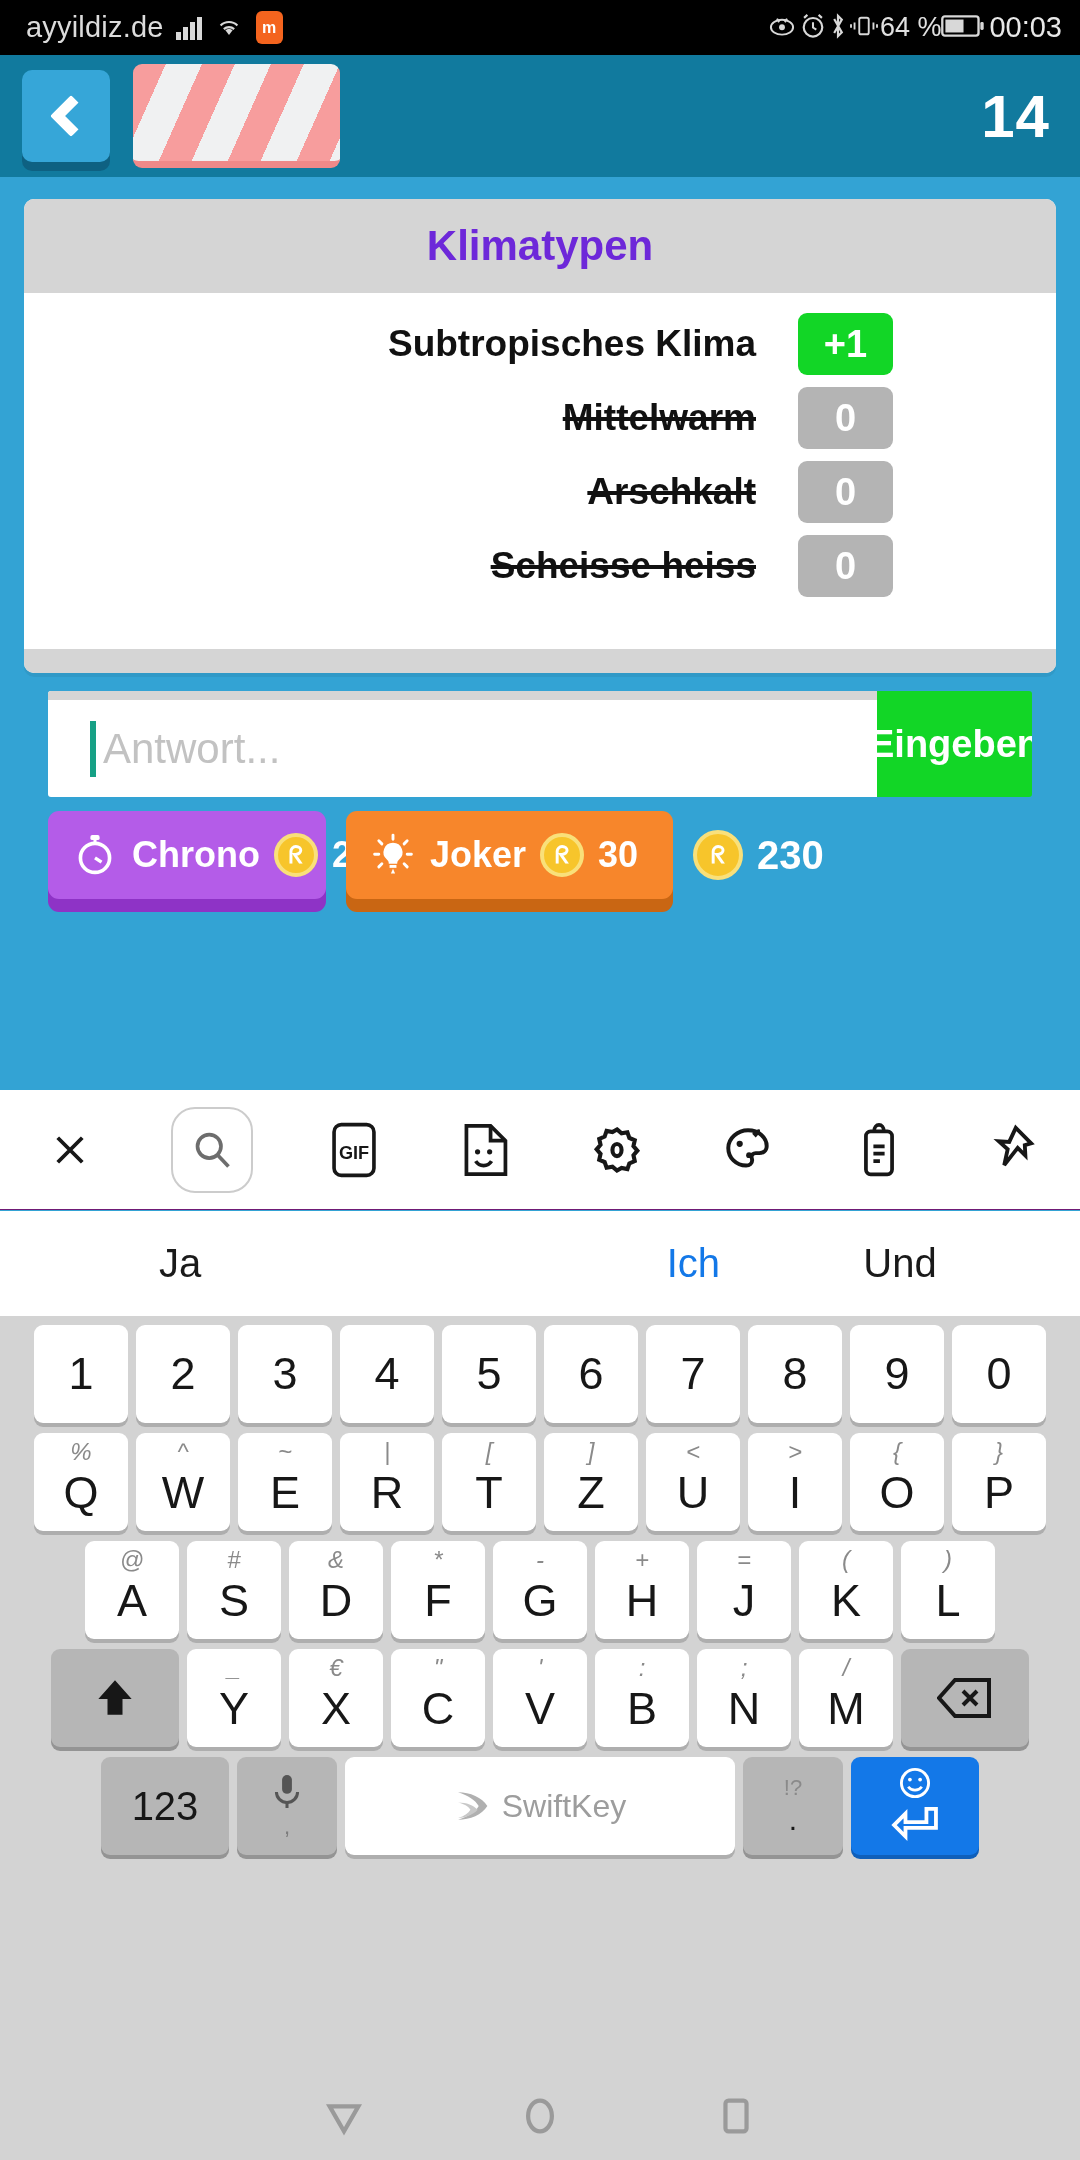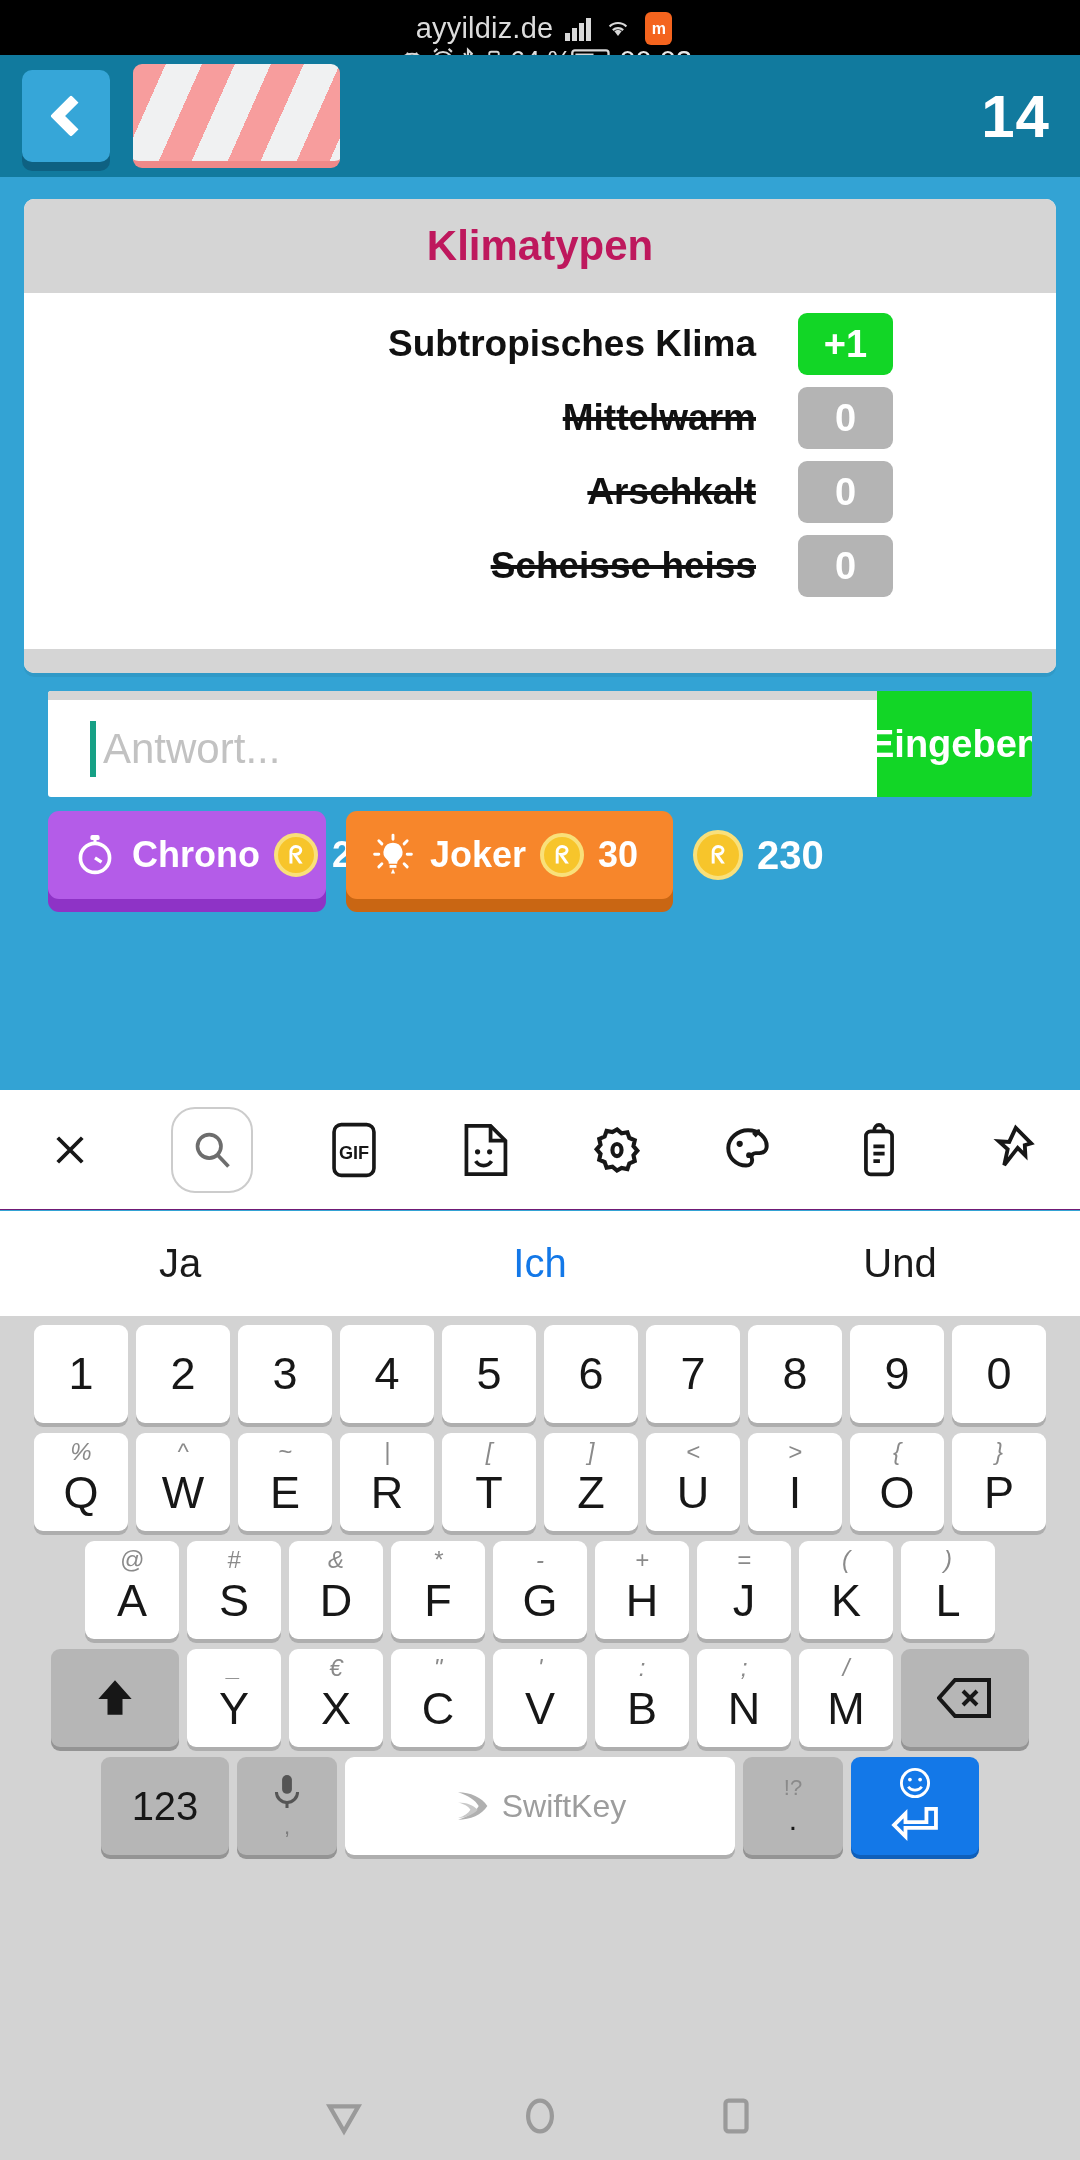--- a/index.html
+++ b/index.html
@@ -8,22 +8,21 @@
     font-family:"Liberation Sans", sans-serif;
     background:#33a3d4;
     overflow:hidden;
     position:relative;
   }
 
   
   .statusbar{
     height:55px; background:#000; color:#d8d8d8;
     display:flex; align-items:center; justify-content:space-between;
-    padding:12px 18px 0 26px;
-    flex-direction:column;
+    padding:0 18px 0 26px;
   }
   .sb-left{ display:flex; align-items:center; gap:12px; }
   .sb-right{ display:flex; align-items:center; }
   .carrier{ font-size:29px; letter-spacing:.2px; color:#dcdcdc; }
   .clock{ font-size:29px; color:#e8e8e8; margin-left:4px; }
   .batt-pct{ font-size:27px; color:#e0e0e0; }
 
   .bars{ display:flex; align-items:flex-end; gap:2px; height:24px; }
   .bars i{ width:5px; background:#d8d8d8; display:block; }
   .bars i:nth-child(1){height:8px}
@@ -66,21 +65,21 @@
   
   .stage{ padding:22px 24px 0 24px; }
   .card{
     background:#fff; border-radius:10px; overflow:hidden;
     box-shadow:0 4px 0 rgba(0,0,0,.06);
   }
   .card-head{
     background:#d5d5d5; height:94px;
     display:flex;align-items:center;justify-content:center;
   }
-  .card-title{ color:#be185d; font-size:42px; font-weight:bold; }
+  .card-title{ color:#6d28d9; font-size:42px; font-weight:bold; }
   .card-body{ background:#fff; padding:14px 0 46px 0; min-height:302px;}
   .row{
     display:flex; align-items:center;
     padding:6px 3px; height:74px;
   }
   .row-label{
     flex:1; text-align:right; padding-right:42px;
     font-size:37px; font-weight:bold; color:#111;
   }
   .row.struck .row-label{ text-decoration:line-through; text-decoration-thickness:4px;}
@@ -141,21 +140,21 @@
   .tbicon{ width:60px;height:60px;display:flex;align-items:center;justify-content:center;}
   .searchbox{ width:82px;height:86px;border:2px solid #ccc;border-radius:24px;
               display:flex;align-items:center;justify-content:center;}
 
   
   .predictions{
     position:absolute; left:0; right:0; top:1211px; height:105px;
     background:#fff; display:flex; align-items:center;
   }
   .pred{ flex:1; text-align:center; font-size:40px; color:#1a1a1a; }
-  .pred.sel{ color:#1378e8; }
+  .pred.sel{ color:#1378e8;text-align:right; }
 
   
   .keyboard{
     position:absolute; left:0; right:0; top:1316px; height:755px;
     background:#d3d3d3; padding:9px 5px 4px 5px;
   }
   .krow{ display:flex; justify-content:center; gap:8px; margin-bottom:10px; }
   .key{
     background:#fff; border-radius:9px; box-shadow:0 4px 0 #aeaeae;
     position:relative; display:flex; align-items:center; justify-content:center;

